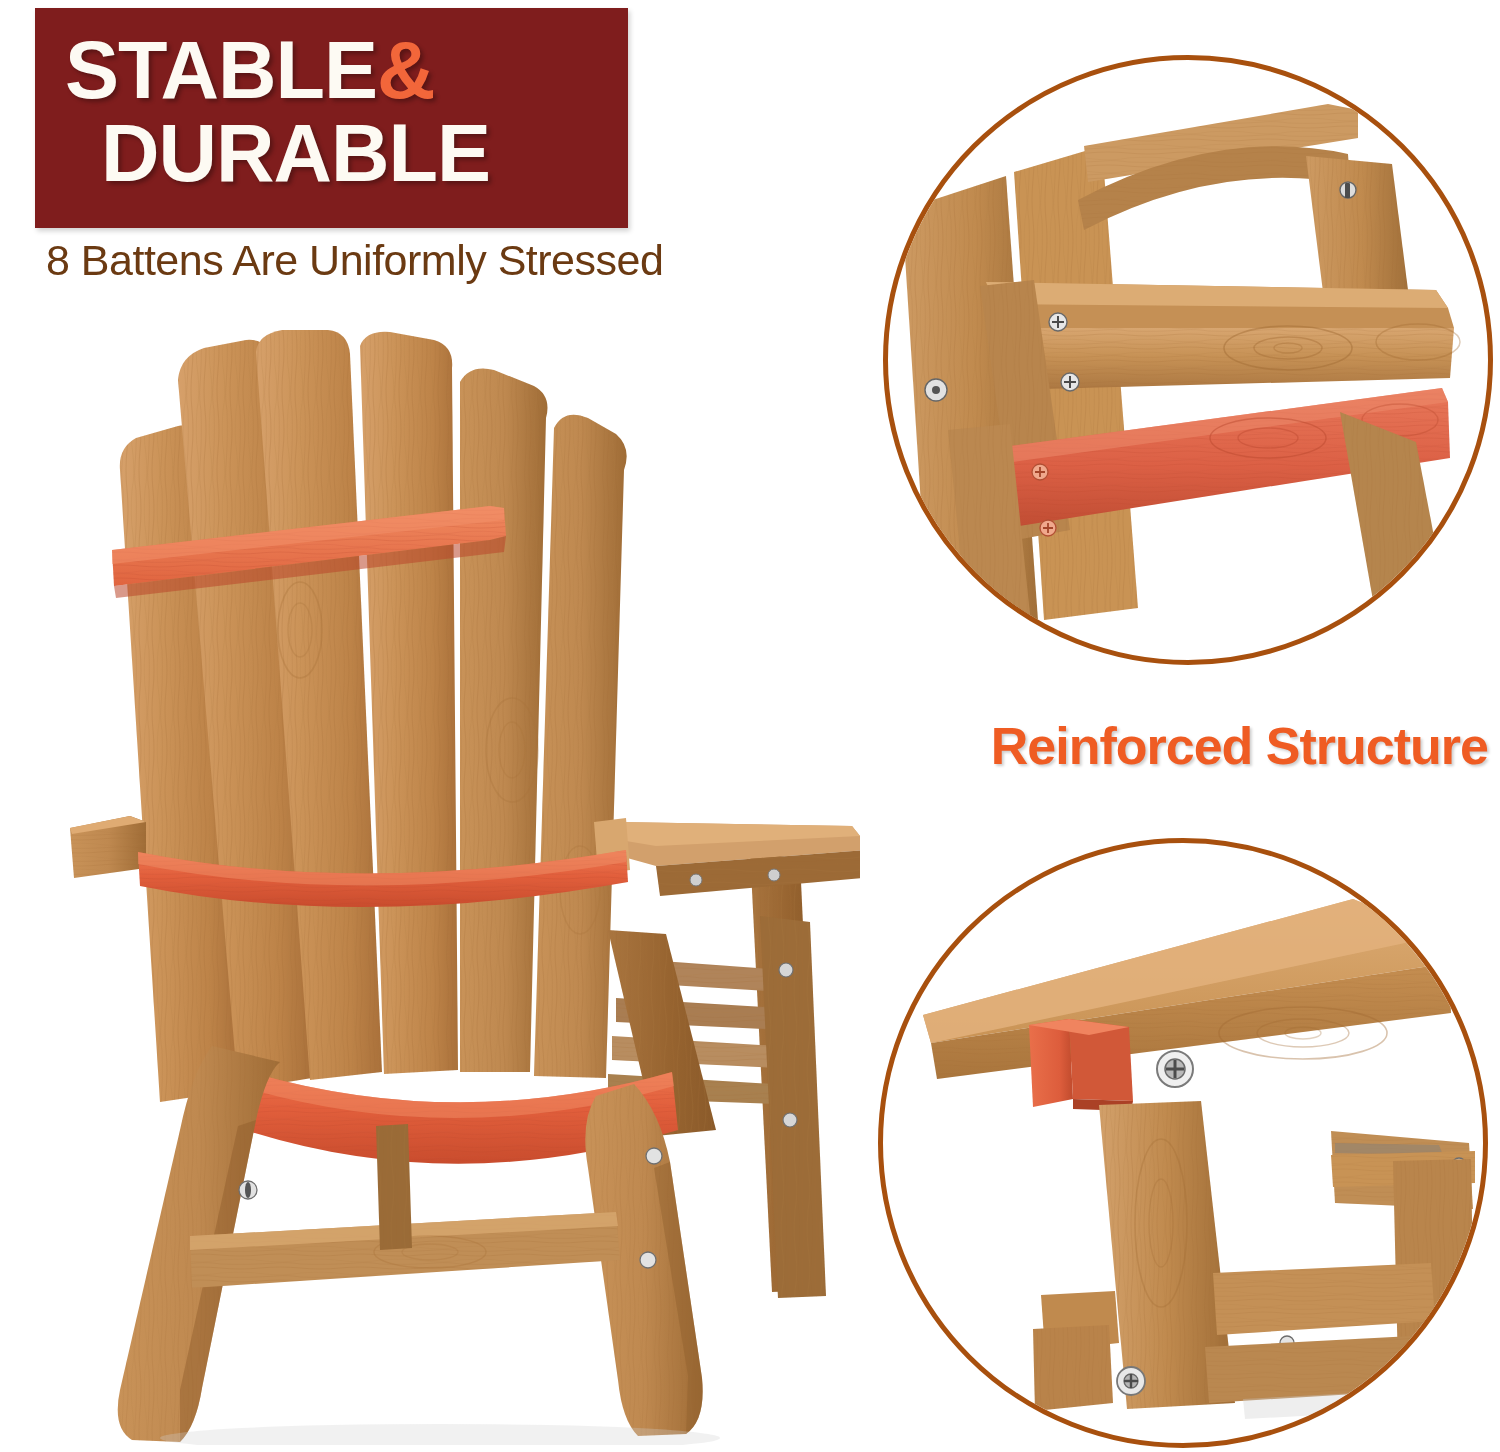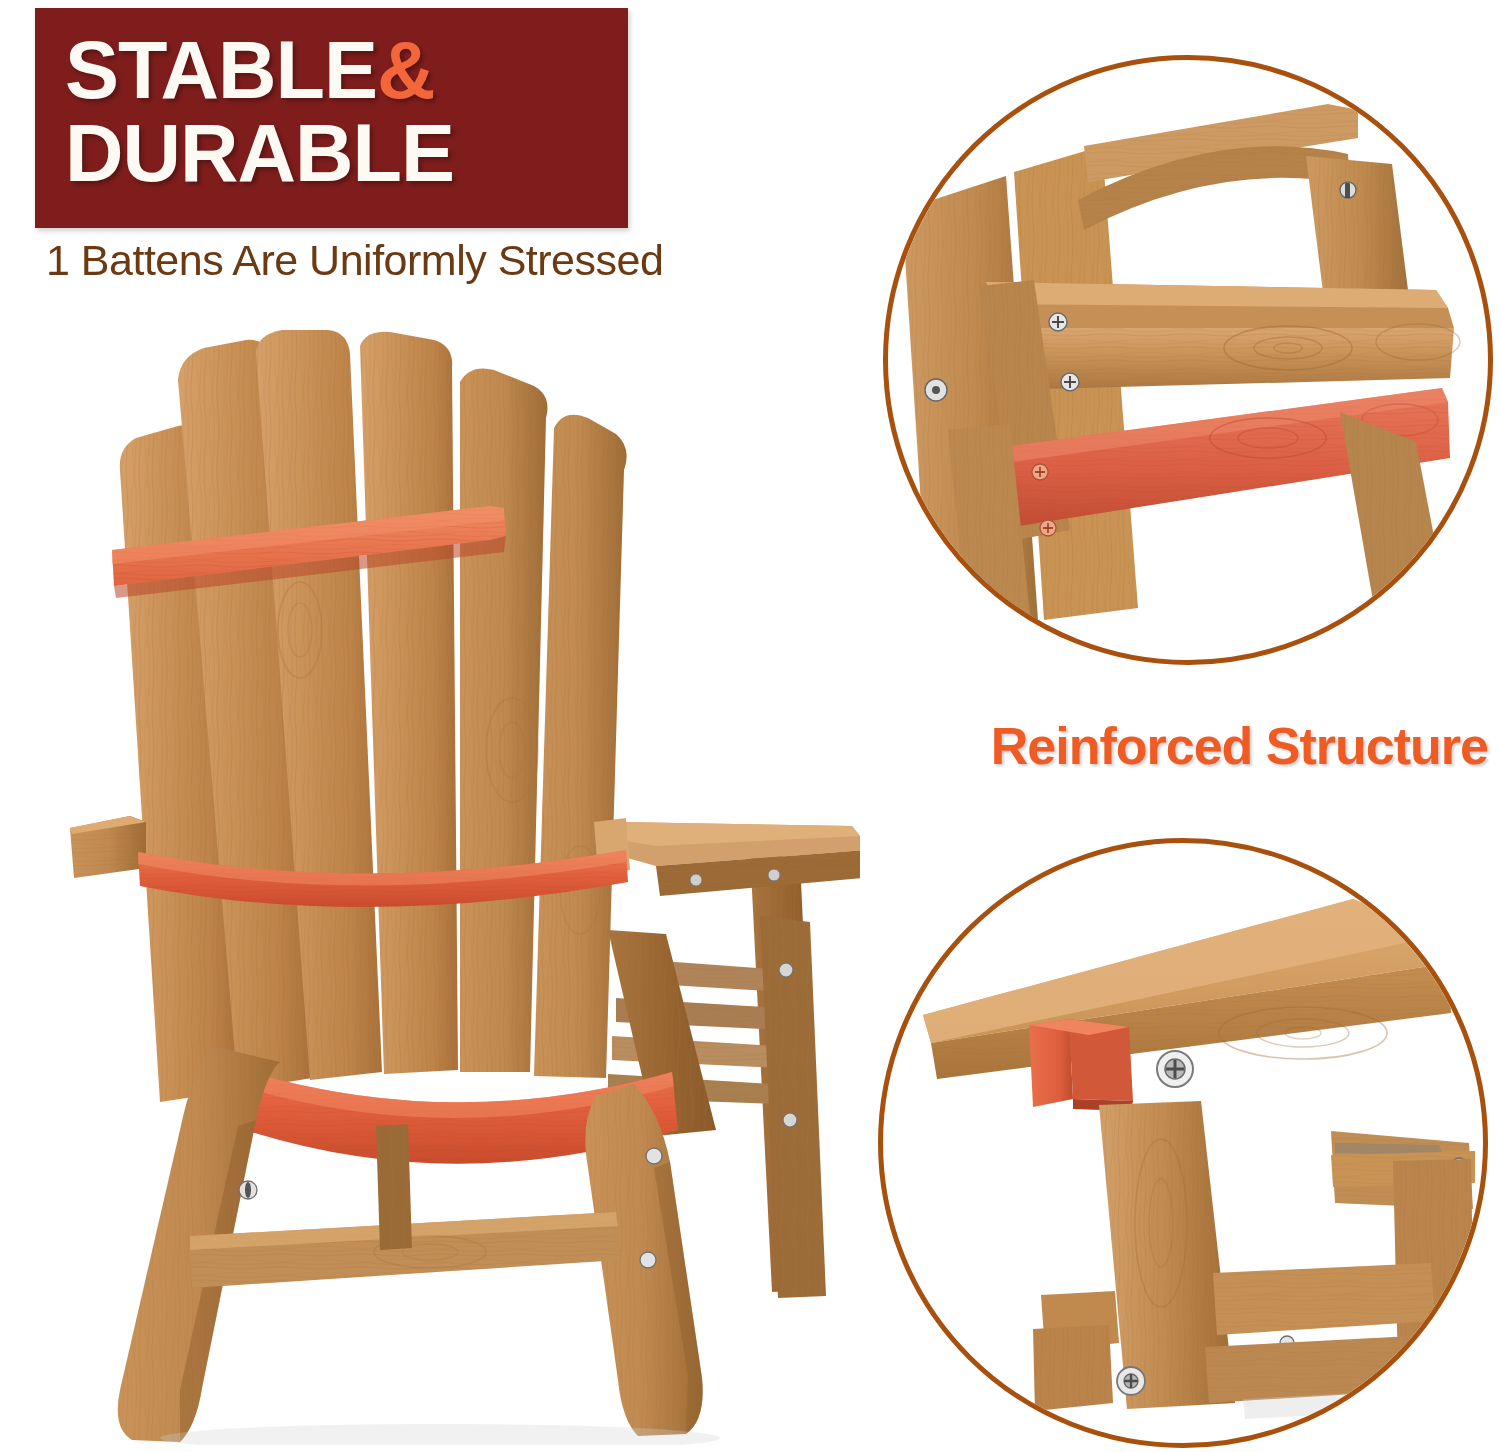--- a/index.html
+++ b/index.html
@@ -14,21 +14,21 @@
   }
   #headline-line1,#headline-line2{
     position:absolute;left:30px;
     font-weight:bold;color:#fdfaf3;
     font-family:"Liberation Sans",sans-serif;
     letter-spacing:-1px;
     text-shadow:3px 3px 4px rgba(0,0,0,.30);
     white-space:nowrap;line-height:1;
   }
   #headline-line1{top:22px;font-size:81px;}
-  #headline-line2{top:105px;font-size:81px;}
+  #headline-line2{top:105px;font-size:81px;margin-left:36px;}
   #headline-amp{color:#f2663a;}
 
   #subhead{
     position:absolute;left:46px;top:236px;
     font-size:43px;color:#6b3a12;
     font-family:"Liberation Sans",sans-serif;
     letter-spacing:-.5px;white-space:nowrap;
   }
 
   
@@ -57,21 +57,21 @@
 </head>
 <body>
 
 <div id="headline-banner">
   <div id="headline-line1">
     <span>STABLE</span><span id="headline-amp">&amp;</span>
   </div>
   <div id="headline-line2">DURABLE</div>
 </div>
 
-<div id="subhead">1 Battens Are Uniformly Stressed</div>
+<div id="subhead">8 Battens Are Uniformly Stressed</div>
 
 <div id="reinforced-caption">Reinforced Structure</div>
 
 <div id="chair-photo">
   <svg width="800" height="1115" viewBox="0 0 800 1115">
     <defs>
       <linearGradient id="gWoodV" x1="0" y1="0" x2="1" y2="0">
         <stop offset="0%" stop-color="#d6a06a"></stop>
         <stop offset="35%" stop-color="#cb9358"></stop>
         <stop offset="75%" stop-color="#bd8348"></stop>

